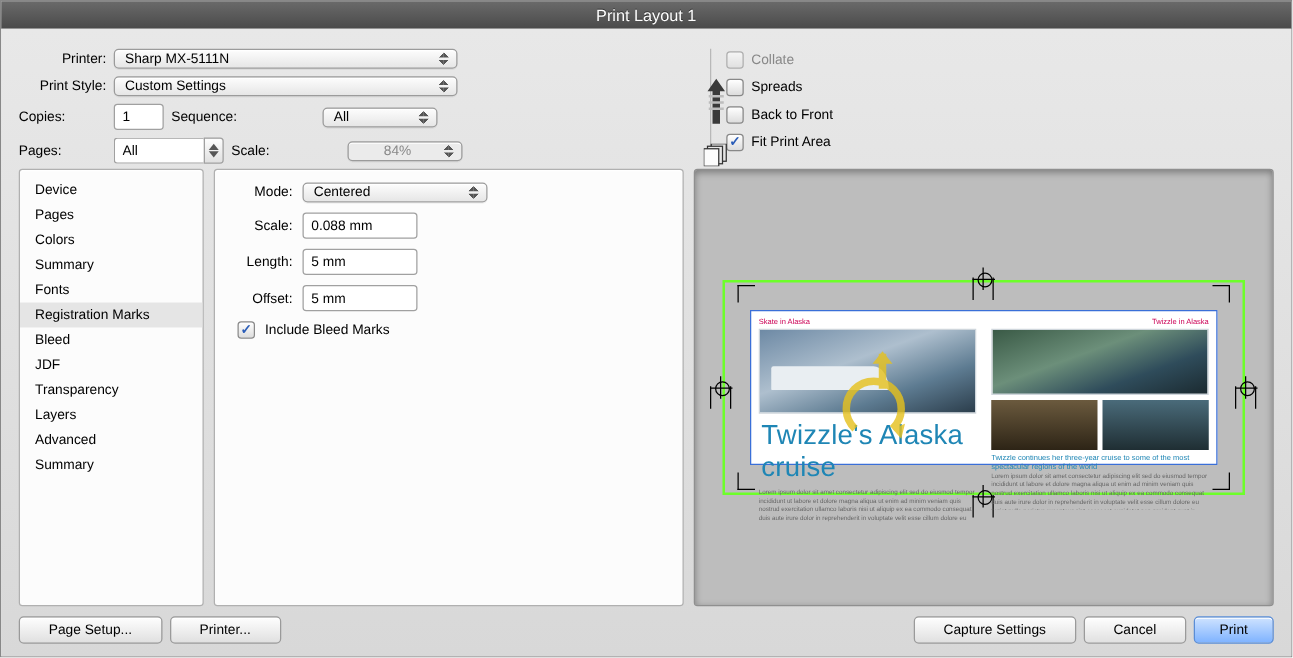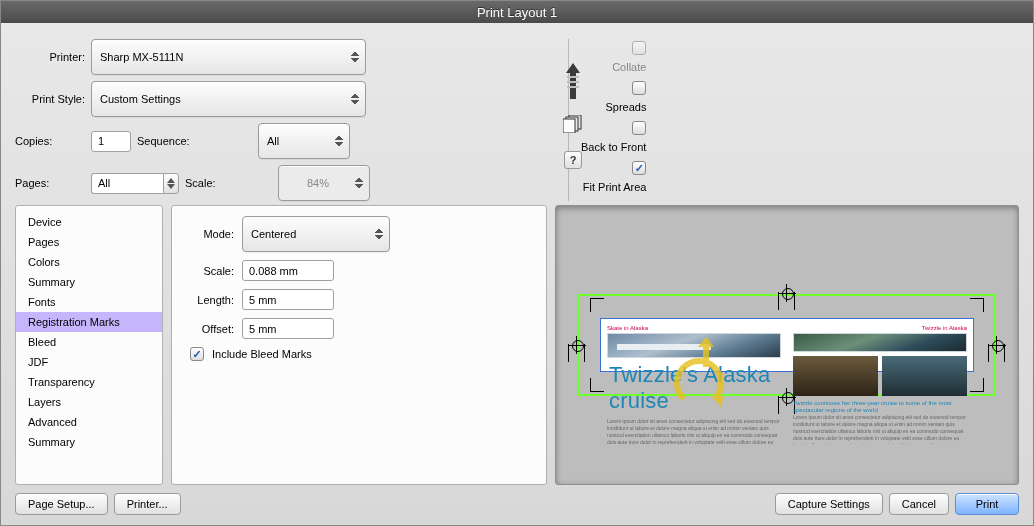--- a/index.html
+++ b/index.html
@@ -7,52 +7,52 @@
 
   .window { width: 1034px; height: 526px; background: #fff; border: 1px solid #888; position: relative; }
   .titlebar { height: 22px; background: linear-gradient(#6a6a6a, #4a4a4a); color: #fff; display: flex; align-items: center; justify-content: center; font-size: 13px; font-weight: 500; text-shadow: 0 -1px 0 rgba(0,0,0,.5); }
   .content { position: absolute; top: 22px; bottom: 0; left: 0; right: 0; background: linear-gradient(#e8e8e8,#d8d8d8); padding: 16px 14px 10px 14px; display: flex; flex-direction: column; }
 
   .top-panel { display: flex; gap: 0; margin-bottom: 4px; }
   .top-left { width: 545px; display: flex; flex-direction: column; gap: 6px; }
   .form-row { display: flex; align-items: center; gap: 6px; }
   .form-row .lbl { width: 70px; text-align: right; color: #000; }
 
-  .select { position: relative; background: linear-gradient(#fdfdfd,#e6e6e6); border: 1px solid #9b9b9b; border-radius: 4px; height: 36px; display: flex; align-items: center; padding: 0 22px 0 8px; min-width: 60px; box-shadow: inset 0 1px 0 #fff, 0 1px 0 rgba(0,0,0,.05); }
+  .select { position: relative; background: linear-gradient(#fdfdfd,#e6e6e6); border: 1px solid #9b9b9b; border-radius: 4px; height: 16px; display: flex; align-items: center; padding: 0 22px 0 8px; min-width: 60px; box-shadow: inset 0 1px 0 #fff, 0 1px 0 rgba(0,0,0,.05); }
   .select::after { content: ""; position: absolute; right: 6px; top: 50%; width: 8px; height: 10px; transform: translateY(-50%); background:
     linear-gradient(to bottom right, transparent 48%, #555 50%) 0 0/4px 4px no-repeat,
     linear-gradient(to bottom left, transparent 48%, #555 50%) 4px 0/4px 4px no-repeat,
     linear-gradient(to top right, transparent 48%, #555 50%) 0 6px/4px 4px no-repeat,
     linear-gradient(to top left, transparent 48%, #555 50%) 4px 6px/4px 4px no-repeat; }
   .select.disabled { color: #888; background: #ebebeb; padding-left: 28px; }
   .combo { display:flex; align-items:center; }
   .combo input { height: 21px; border: 1px solid #a0a0a0; border-right: none; border-radius: 3px 0 0 3px; padding: 0 6px; width: 72px; background: #fff; }
   .combo .stepper { width: 16px; height: 21px; border: 1px solid #a0a0a0; border-radius: 0 3px 3px 0; background: linear-gradient(#fdfdfd,#e0e0e0); position: relative; }
   .combo .stepper::before { content:""; position:absolute; left:3px; top:4px; border-left:4px solid transparent; border-right:4px solid transparent; border-bottom:5px solid #555; }
   .combo .stepper::after { content:""; position:absolute; left:3px; bottom:4px; border-left:4px solid transparent; border-right:4px solid transparent; border-top:5px solid #555; }
 
   .text-input { height: 21px; border: 1px solid #a0a0a0; border-radius: 3px; padding: 0 6px; background: #fff; }
 
   .vsep { width: 1px; background: #b8b8b8; margin: 0 12px 0 8px; }
 
   .top-mid { display: flex; flex-direction: column; gap: 8px; padding-top: 2px; }
-  .check-row { display: flex; align-items: flex-end; gap: 6px; flex-direction: column; }
+  .check-row { display: flex; align-items: center; gap: 6px; }
   .checkbox { width: 14px; height: 14px; border: 1px solid #888; border-radius: 3px; background: linear-gradient(#fff,#ddd); display: inline-flex; align-items: center; justify-content: center; }
   .checkbox.on::after { content:"✓"; font-size: 11px; font-weight: bold; color: #2b5db8; line-height: 1; }
   .checkbox.off.dim { opacity: .6; }
 
   .top-right-icons { position: absolute; left: 562px; top: 38px; display: flex; flex-direction: column; gap: 14px; align-items: center; }
   .arrow-icon svg, .pages-icon svg { display:block; }
   .help-btn { width: 18px; height: 18px; border: 1px solid #999; border-radius: 3px; background: linear-gradient(#fdfdfd,#e0e0e0); display:flex; align-items:center; justify-content:center; font-weight:bold; color:#333; margin-top: 4px;}
 
   .middle { flex: 1; display: flex; gap: 8px; min-height: 0; }
   .panel { background: #fcfcfc; border: 1px solid #b0b0b0; border-radius: 3px; box-shadow: inset 0 1px 0 #fff; }
   .sidebar { width: 148px; padding: 6px 0; overflow: hidden; }
   .sidebar .item { padding: 2px 12px; line-height: 16px; cursor: default; }
-  .sidebar .item.sel { background: #c4b5fd; }
+  .sidebar .item.sel { background: #e5e5e5; }
 
   .detail { width: 376px; padding: 10px 14px 10px 14px; }
   .detail .drow { display: flex; align-items: center; gap: 8px; margin-bottom: 8px; }
   .detail .drow .dlbl { width: 48px; text-align: right; }
 
   .preview-wrap { flex: 1; background: #bdbdbd; border: 1px solid #8f8f8f; border-radius: 3px; position: relative; overflow: hidden; box-shadow: inset 0 2px 6px rgba(0,0,0,.35); }
   .page-sheet { position: absolute; left: 22px; right: 22px; top: 88px; bottom: 88px; background: transparent; }
   .trim-border { position: absolute; inset: 0; border: 2px solid #6dff2a; }
   .crop { position: absolute; width: 14px; height: 14px; }
   .crop.tl { left: 12px; top: 4px; border-left: 1px solid #000; border-top: 1px solid #000; }
@@ -76,21 +76,21 @@
   .yacht { position:absolute; bottom:28%; left:5%; right:40%; height:28%; background:#e9eef2; border-radius: 6px 40px 2px 2px / 6px 60px 2px 2px; }
   .headline { color:#1f86b5; font-size:22px; font-weight:400; letter-spacing:.2px; margin:4px 0 4px 2px; }
   .tiny-text { color:#666; font-size:5px; line-height:7px; overflow:hidden; }
   .smallphotos { display:flex; gap:4px; margin-top:4px; }
   .smallphotos .sp { flex:1; height:40px; }
   .sp1 { background:linear-gradient(#6b5a3e,#2d2416); }
   .sp2 { background:linear-gradient(#4a6b7a,#1f2e33); }
   .orient-arrows { position:absolute; left:34%; top:20%; width:70px; height:90px; opacity:.9; }
 
   .bottombar { display: flex; align-items: center; gap: 6px; padding-top: 8px; }
-  .btn { height: 22px; padding: 0 12px; border: 1px solid #9a9a9a; border-radius: 4px; background: linear-gradient(#fefefe,#e0e0e0); box-shadow: inset 0 1px 0 #fff; display:inline-flex; align-items:center; justify-content:center; }
+  .btn { height: 22px; padding: 0 23px; border: 1px solid #9a9a9a; border-radius: 4px; background: linear-gradient(#fefefe,#e0e0e0); box-shadow: inset 0 1px 0 #fff; display:inline-flex; align-items:center; justify-content:center; }
   .btn.default { background: linear-gradient(#cfe3ff,#7fb3ff); border-color:#5a8dd6; color:#000; font-weight:500; }
   .spacer { flex: 1; }
 
   .top-row2 { display:flex; align-items:center; gap:6px; }
 </style>
 </head>
 <body>
 
 <div class="window">
   <div class="titlebar">Print Layout 1</div>

